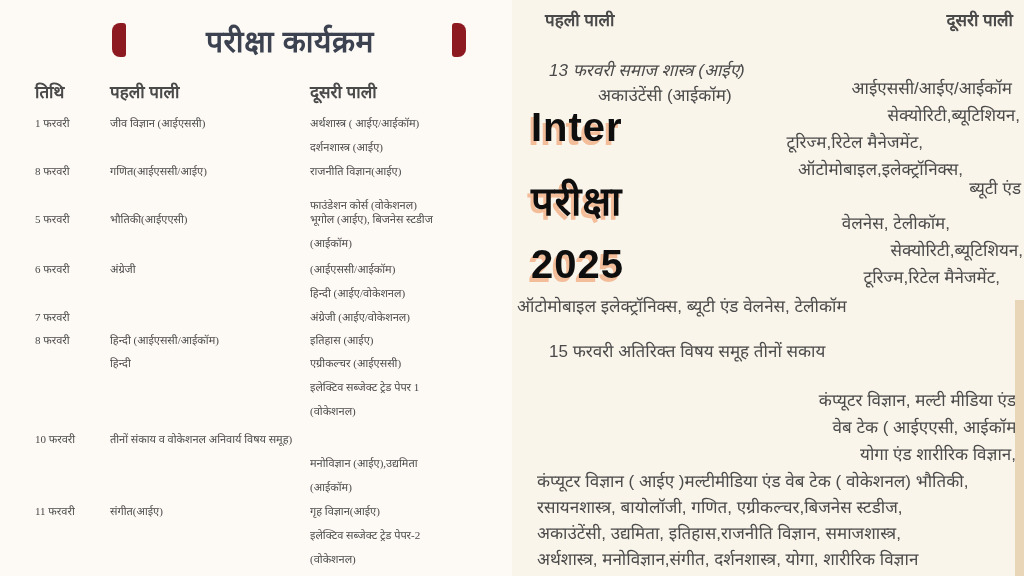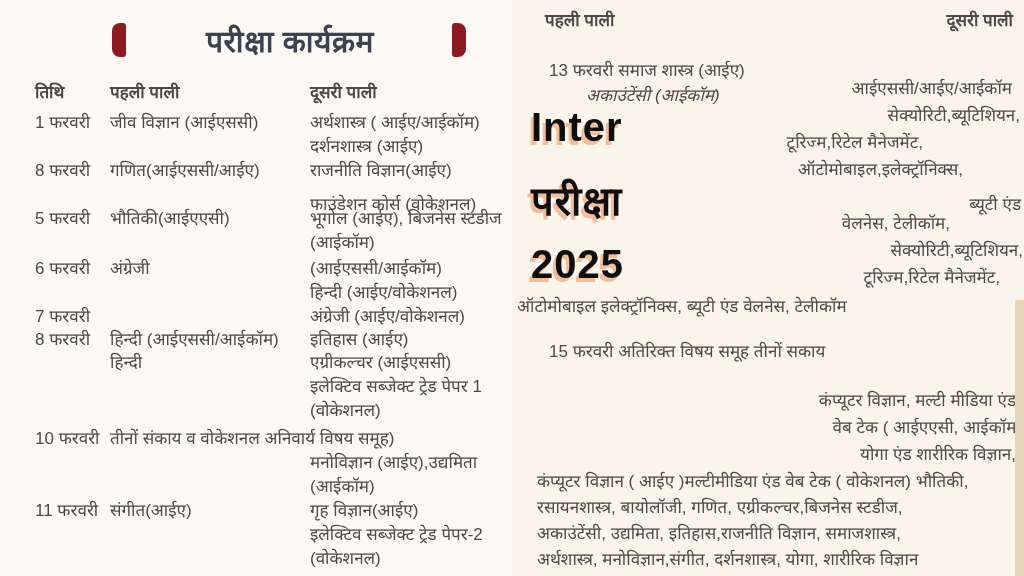--- a/index.html
+++ b/index.html
@@ -16,21 +16,21 @@
   .bold{font-weight:bold;}
   
   #title-banner{position:absolute;left:0;top:20px;width:535px;height:42px;}
   .bracket{position:absolute;top:3px;width:14px;height:34px;background:var(--maroon);}
   #bracket-left{left:112px;border-radius:8px 3px 3px 8px;}
   #bracket-right{left:452px;border-radius:3px 8px 8px 3px;}
   #title-text{position:absolute;left:135px;width:310px;text-align:center;top:0;
     font-size:30px;font-weight:bold;color:var(--title);letter-spacing:.5px;}
   
   #left-headers .line,#left-rows .cell{color:var(--text);}
-  .cell{position:absolute;white-space:nowrap;font-size:17px;line-height:22px;}
+  .cell{position:absolute;white-space:nowrap;font-size:11px;line-height:22px;font-family:Liberation Serif, serif;}
   .c-date{left:0;}
   .c-s1{left:75px;}
   .c-s2{left:275px;}
   #left-rows{position:absolute;left:35px;top:104px;width:500px;height:472px;}
   .lrow{position:absolute;left:0;width:500px;height:22px;}
   
   .r-left{text-align:left;}
   .r-right{text-align:right;}
   
   #overlay{position:absolute;left:531px;top:100px;width:200px;}
@@ -132,31 +132,31 @@
         <div class="lrow" style="top: 444px;">
           <span class="cell c-s2">(वोकेशनल)</span>
         </div>
       </div>
   </div>
 
   <div id="right-page">
     <div class="line bold" style="left:33px;top:10px;">पहली पाली</div>
     <div class="line bold" style="right:11px;top:10px;">दूसरी पाली</div>
     <div id="right-left-lines">
-        <div class="line r-left" style="left: 37px; top: 60px;">13 फरवरी समाज शास्त्र (आईए)</div>
-        <div class="line r-left" style="left: 74px; top: 85px; font-style: italic;">अकाउंटेंसी (आईकॉम)</div>
+        <div class="line r-left" style="left: 37px; top: 60px; font-style: italic;">13 फरवरी समाज शास्त्र (आईए)</div>
+        <div class="line r-left" style="left: 86px; top: 85px;">अकाउंटेंसी (आईकॉम)</div>
         <div class="line r-left" style="left: 5px; top: 296px;">ऑटोमोबाइल  इलेक्ट्रॉनिक्स,  ब्यूटी एंड वेलनेस, टेलीकॉम</div>
         <div class="line r-left" style="left: 37px; top: 341px;">15 फरवरी अतिरिक्त विषय समूह तीनों सकाय</div>
       </div>
     <div id="right-right-lines">
         <div class="line r-right" style="right: 12px; top: 78px;">आईएससी/आईए/आईकॉम</div>
         <div class="line r-right" style="right: 4px; top: 105px;">सेक्योरिटी,ब्यूटिशियन,</div>
         <div class="line r-right" style="right: 101px; top: 132px;">टूरिज्म,रिटेल मैनेजमेंट,</div>
         <div class="line r-right" style="right: 61px; top: 159px;">ऑटोमोबाइल,इलेक्ट्रॉनिक्स,</div>
-        <div class="line r-right" style="right: 3px; top: 194px; text-align: center;">ब्यूटी एंड</div>
+        <div class="line r-right" style="right: 3px; top: 178px; text-align: center;">ब्यूटी एंड</div>
         <div class="line r-right" style="right: 74px; top: 213px;">वेलनेस, टेलीकॉम,</div>
         <div class="line r-right" style="right: 1px; top: 240px;">सेक्योरिटी,ब्यूटिशियन,</div>
         <div class="line r-right" style="right: 24px; top: 267px;">टूरिज्म,रिटेल मैनेजमेंट,</div>
         <div class="line r-right" style="right: 8px; top: 390px;">कंप्यूटर विज्ञान, मल्टी मीडिया एंड</div>
         <div class="line r-right" style="right: 2px; top: 417px;">वेब टेक ( आईएएसी, आईकॉम)</div>
         <div class="line r-right" style="right: 8px; top: 444px;">योगा एंड शारीरिक विज्ञान,</div>
       </div>
     <div id="right-paragraph">
         <div class="line" style="left: 25px; top: 471px;">कंप्यूटर विज्ञान ( आईए )मल्टीमीडिया एंड वेब टेक ( वोकेशनल) भौतिकी,</div>
         <div class="line" style="left: 25px; top: 497px;">रसायनशास्त्र, बायोलॉजी, गणित, एग्रीकल्चर,बिजनेस स्टडीज,</div>

